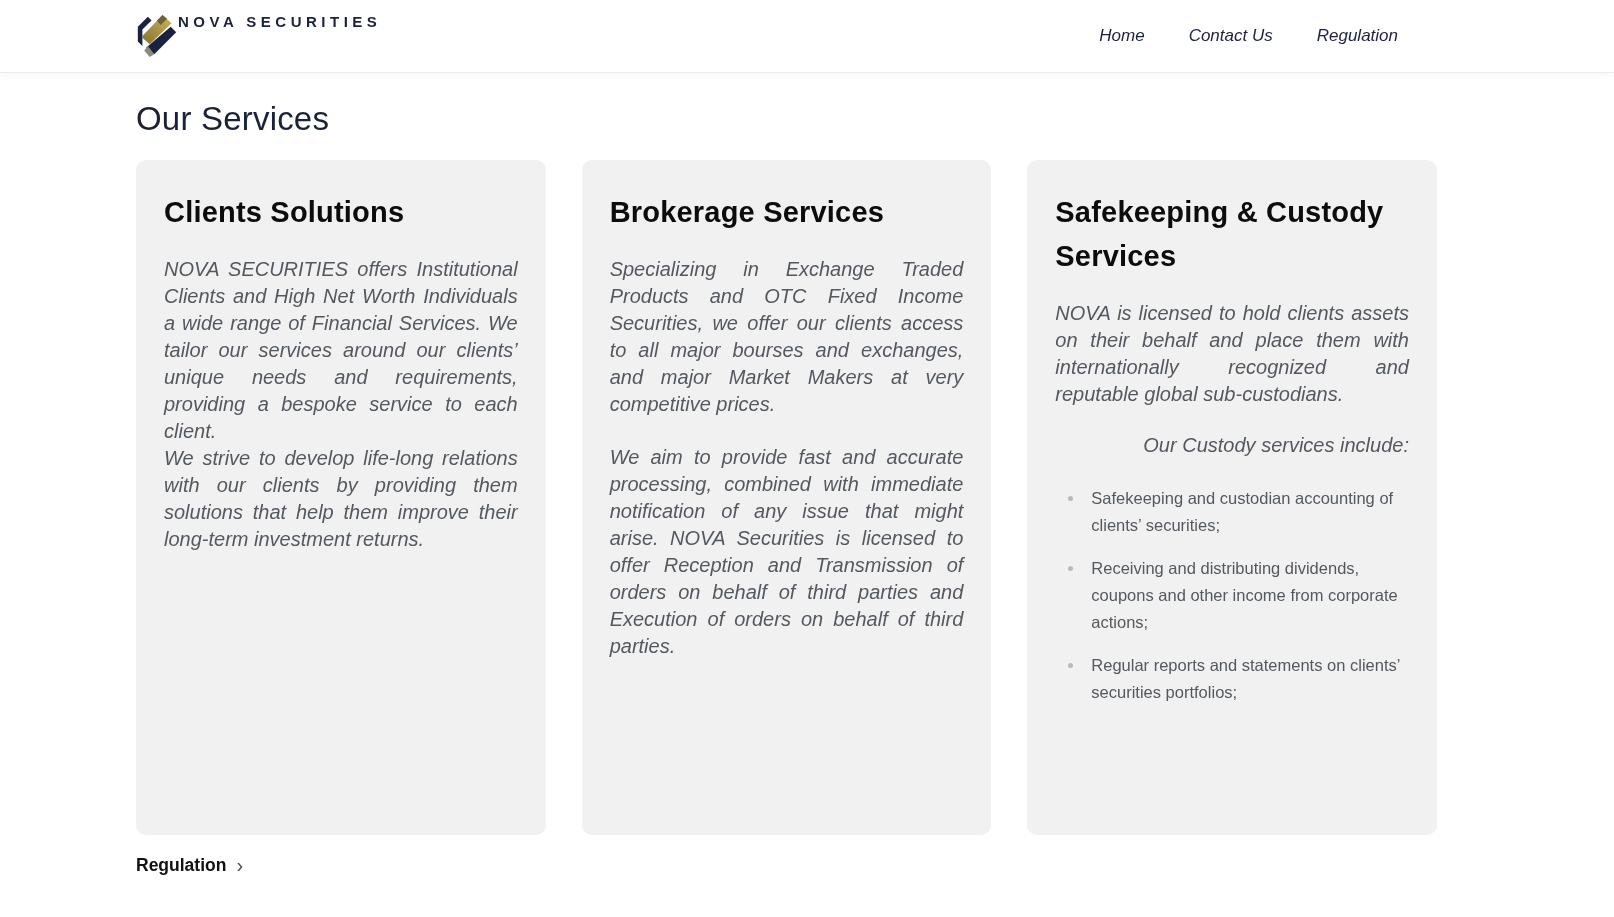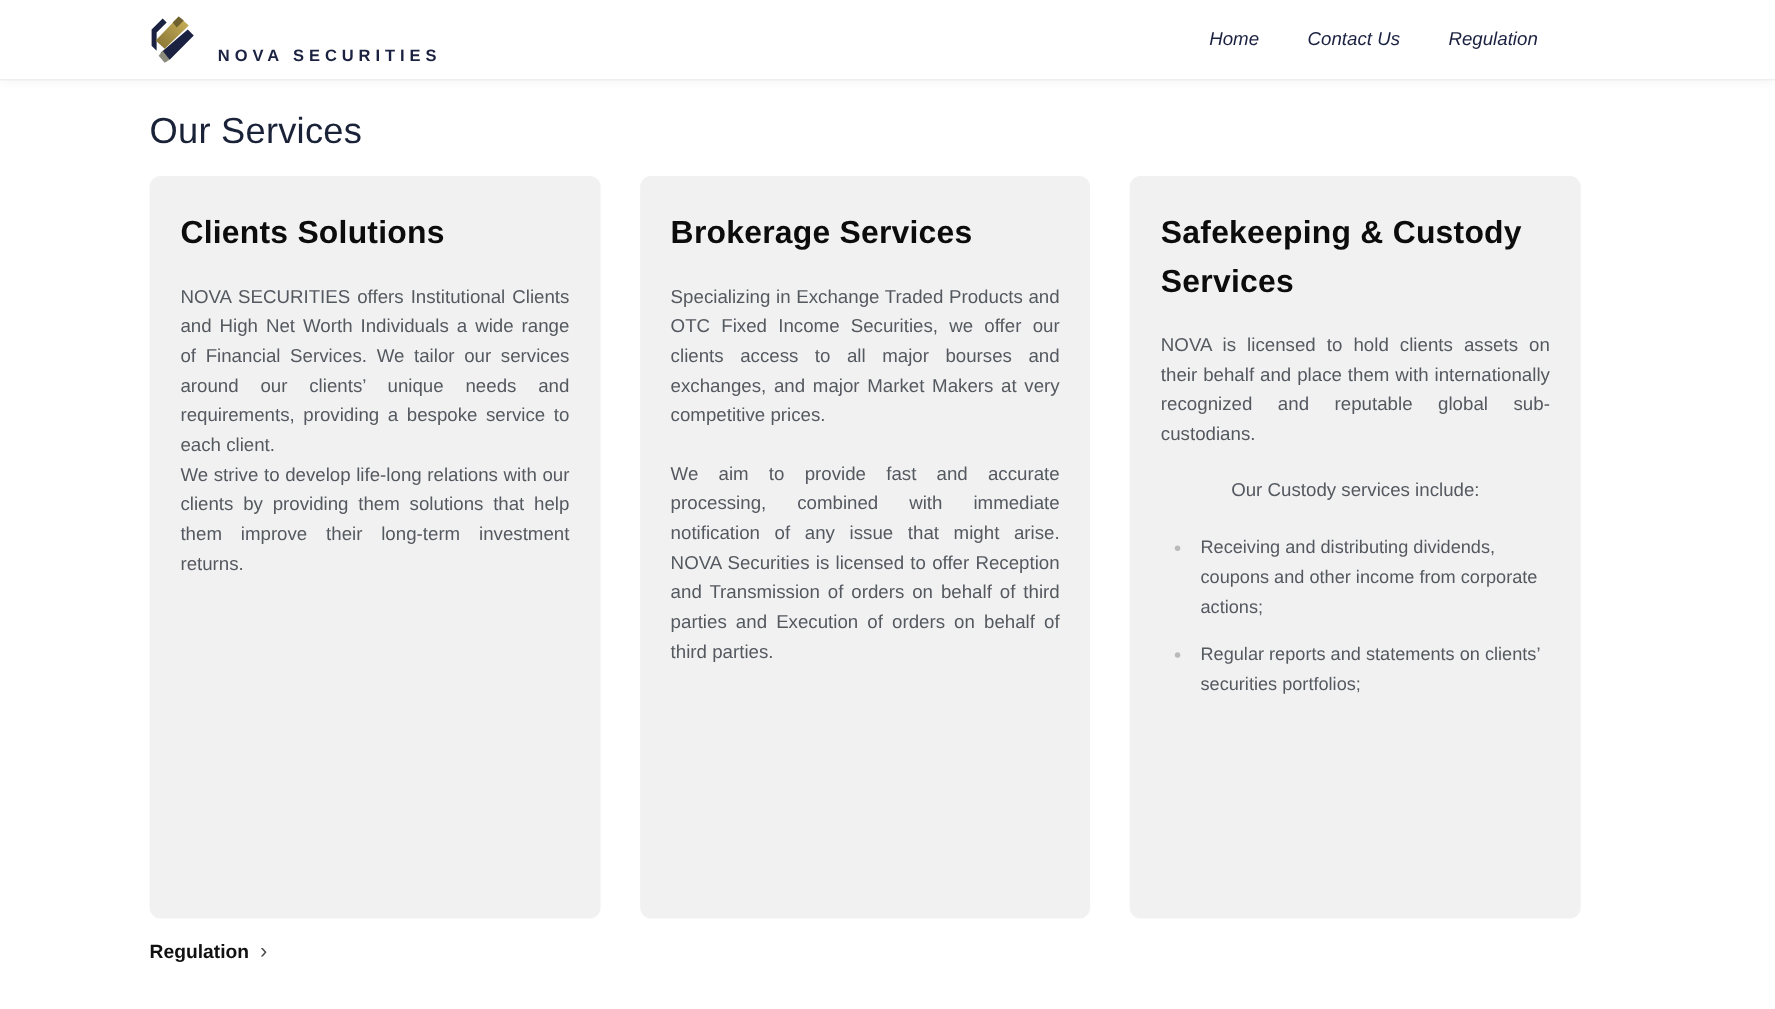--- a/index.html
+++ b/index.html
@@ -15,21 +15,21 @@
     height: 72px;
     display: flex;
     align-items: center;
     justify-content: space-between;
     padding: 0 216px 0 136px;
     background: #ffffff;
     box-shadow: 0 1px 0 #ececec, 0 3px 8px rgba(0,0,0,0.04);
     position: relative;
     z-index: 2;
   }
-  .brand { display: flex; align-items: flex-end; gap: 20px; cursor: pointer; }
+  .brand { display: flex; align-items: flex-start; gap: 0; cursor: pointer; }
   .brand-name {
     font-size: 15px;
     font-weight: 700;
     letter-spacing: 4.5px;
     color: #1b2140;
     white-space: nowrap;
   }
   .nav { display: flex; align-items: center; gap: 44px; font-style: italic; }
   .nav-link {
     font-size: 17px;
@@ -62,27 +62,28 @@
   }
   .card-title {
     font-size: 29px;
     line-height: 44px;
     font-weight: 700;
     color: #0c0c0c;
     margin-bottom: 22px;
     letter-spacing: 0.2px;
   }
   .card-text {
-    font-size: 17px;
+    font-size: 20px;
     line-height: 27px;
     color: #54595f;
     text-align: justify;
+    font-style: italic;
   }
   .card-text.spaced { margin-bottom: 26px; }
-  .card-text.label { text-align: center; margin-top: 24px; margin-bottom: 22px; }
+  .card-text.label { text-align: right; margin-top: 24px; margin-bottom: 22px; }
 
   .bullet-list { list-style: none; margin-top: 26px; }
   .bullet-item {
     position: relative;
     padding-left: 36px;
     margin-bottom: 16px;
     font-size: 16.5px;
     line-height: 27px;
     color: #54595f;
     text-align: left;
@@ -165,20 +166,24 @@
       <p class="card-text">We aim to provide fast and accurate processing, combined with immediate notification of any issue that might arise. NOVA Securities is licensed to offer Reception and Transmission of orders on behalf of third parties and Execution of orders on behalf of third parties.</p>
     </section>
 
     <section class="card">
       <h2 class="card-title">Safekeeping &amp; Custody Services</h2>
       <p class="card-text">NOVA is licensed to hold clients assets on their behalf and place them with internationally recognized and reputable global sub-custodians.</p>
       <p class="card-text label">Our Custody services include:</p>
       <ul class="bullet-list">
         <li class="bullet-item">
           <span class="bullet-dot"></span>
+          <span>Safekeeping and custodian accounting of clients’ securities;</span>
+        </li>
+        <li class="bullet-item">
+          <span class="bullet-dot"></span>
           <span>Receiving and distributing dividends, coupons and other income from corporate actions;</span>
         </li>
         <li class="bullet-item">
           <span class="bullet-dot"></span>
           <span>Regular reports and statements on clients’ securities portfolios;</span>
         </li>
       </ul>
     </section>
 
   </div>

